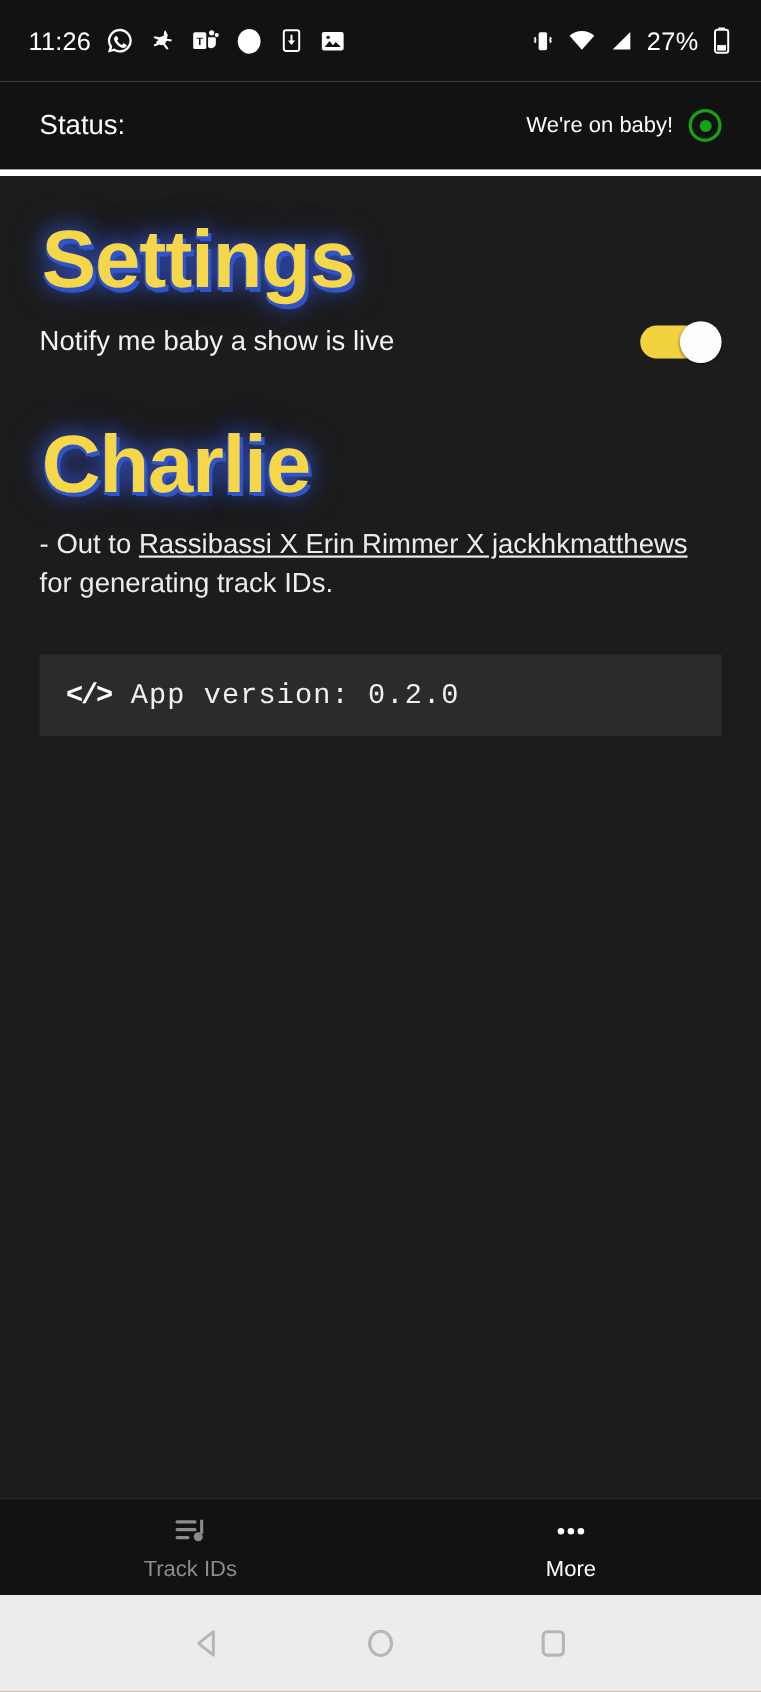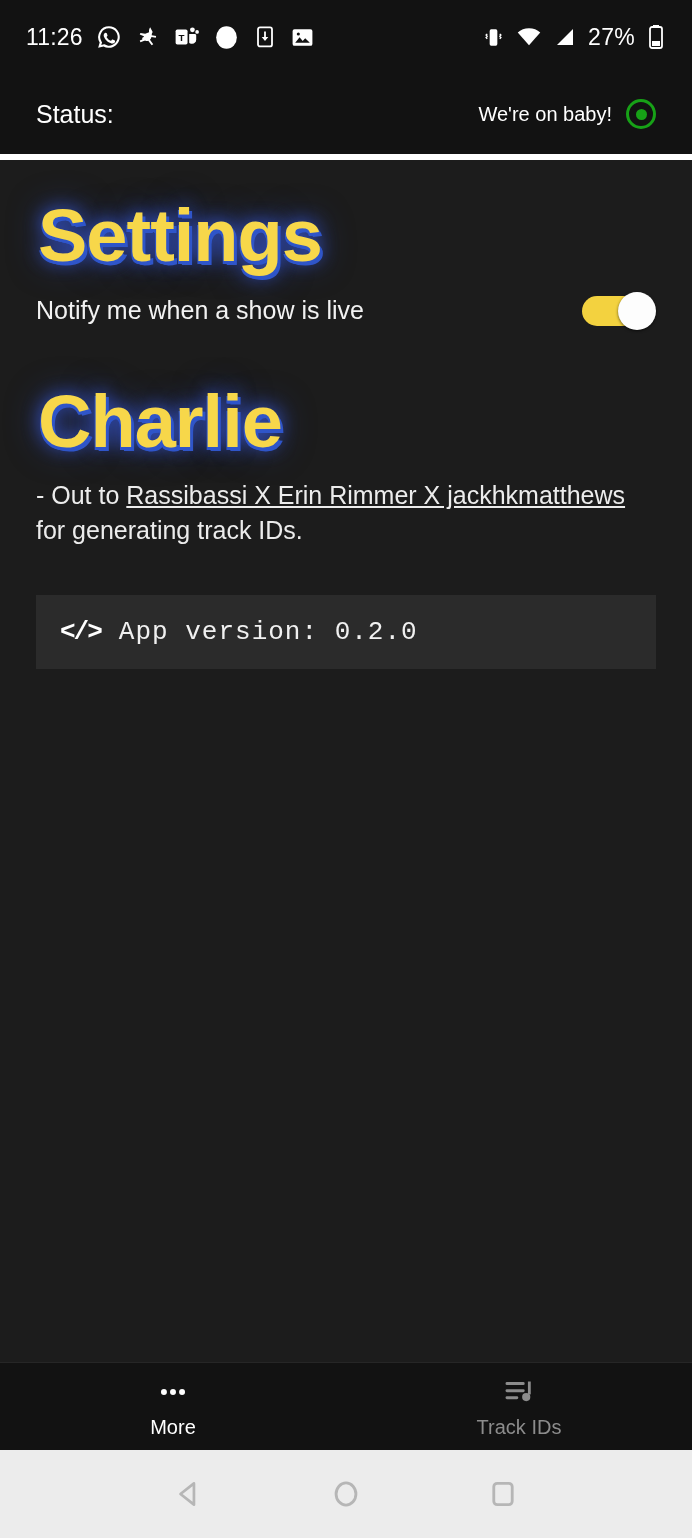--- a/index.html
+++ b/index.html
@@ -180,21 +180,21 @@
     </div>
   </div>
 
   <div class="content">
 
     <div class="pad">
       <h1 class="big-head head-settings">Settings</h1>
     </div>
 
     <div class="toggle-row">
-      <span class="toggle-label">Notify me when a show is live</span>
+      <span class="toggle-label">Notify me baby a show is live</span>
       <span class="switch">
         <span class="track"></span>
         <span class="thumb"></span>
       </span>
     </div>
 
     <div class="pad">
       <h1 class="big-head head-credits">Charlie</h1>
 
 
@@ -203,45 +203,45 @@
 
     <div class="version-box">
       <span class="code-glyph">&lt;/&gt;</span>
       <span class="version-text">App version: 0.2.0</span>
     </div>
 
   </div>
 
   <div class="tabbar">
 
-
-    <div class="tab active">
-      <span>
-        <svg width="34" height="34" viewBox="0 0 24 24">
-          <circle cx="5.6" cy="12" r="2.1" fill="#ffffff"></circle>
-          <circle cx="12" cy="12" r="2.1" fill="#ffffff"></circle>
-          <circle cx="18.4" cy="12" r="2.1" fill="#ffffff"></circle>
-        </svg>
-      </span>
-      <span class="tab-label">More</span>
-    </div>
 
     <div class="tab">
       <span>
         <svg width="34" height="34" viewBox="0 0 24 24">
           <rect x="2.5" y="5" width="13.5" height="2.1" rx="1" fill="#8c8c8c"></rect>
           <rect x="2.5" y="10" width="13.5" height="2.1" rx="1" fill="#8c8c8c"></rect>
           <rect x="2.5" y="15" width="9" height="2.1" rx="1" fill="#8c8c8c"></rect>
           <path d="M18.3 4.6h2v9.1h-2z" fill="#8c8c8c"></path>
           <circle cx="17.1" cy="15.6" r="2.9" fill="#8c8c8c"></circle>
         </svg>
       </span>
       <span class="tab-label">Track IDs</span>
     </div>
 
+    <div class="tab active">
+      <span>
+        <svg width="34" height="34" viewBox="0 0 24 24">
+          <circle cx="5.6" cy="12" r="2.1" fill="#ffffff"></circle>
+          <circle cx="12" cy="12" r="2.1" fill="#ffffff"></circle>
+          <circle cx="18.4" cy="12" r="2.1" fill="#ffffff"></circle>
+        </svg>
+      </span>
+      <span class="tab-label">More</span>
+    </div>
+
   </div>
 
   <div class="navbar">
     <span class="nav-btn">
       <svg width="34" height="34" viewBox="0 0 24 24">
           <path d="M15.5 4.5 6 12l9.5 7.5z" fill="none" stroke="#b6b6b6" stroke-width="1.9" stroke-linejoin="round"></path>
         </svg>
     </span>
     <span class="nav-btn">
       <svg width="34" height="34" viewBox="0 0 24 24">

